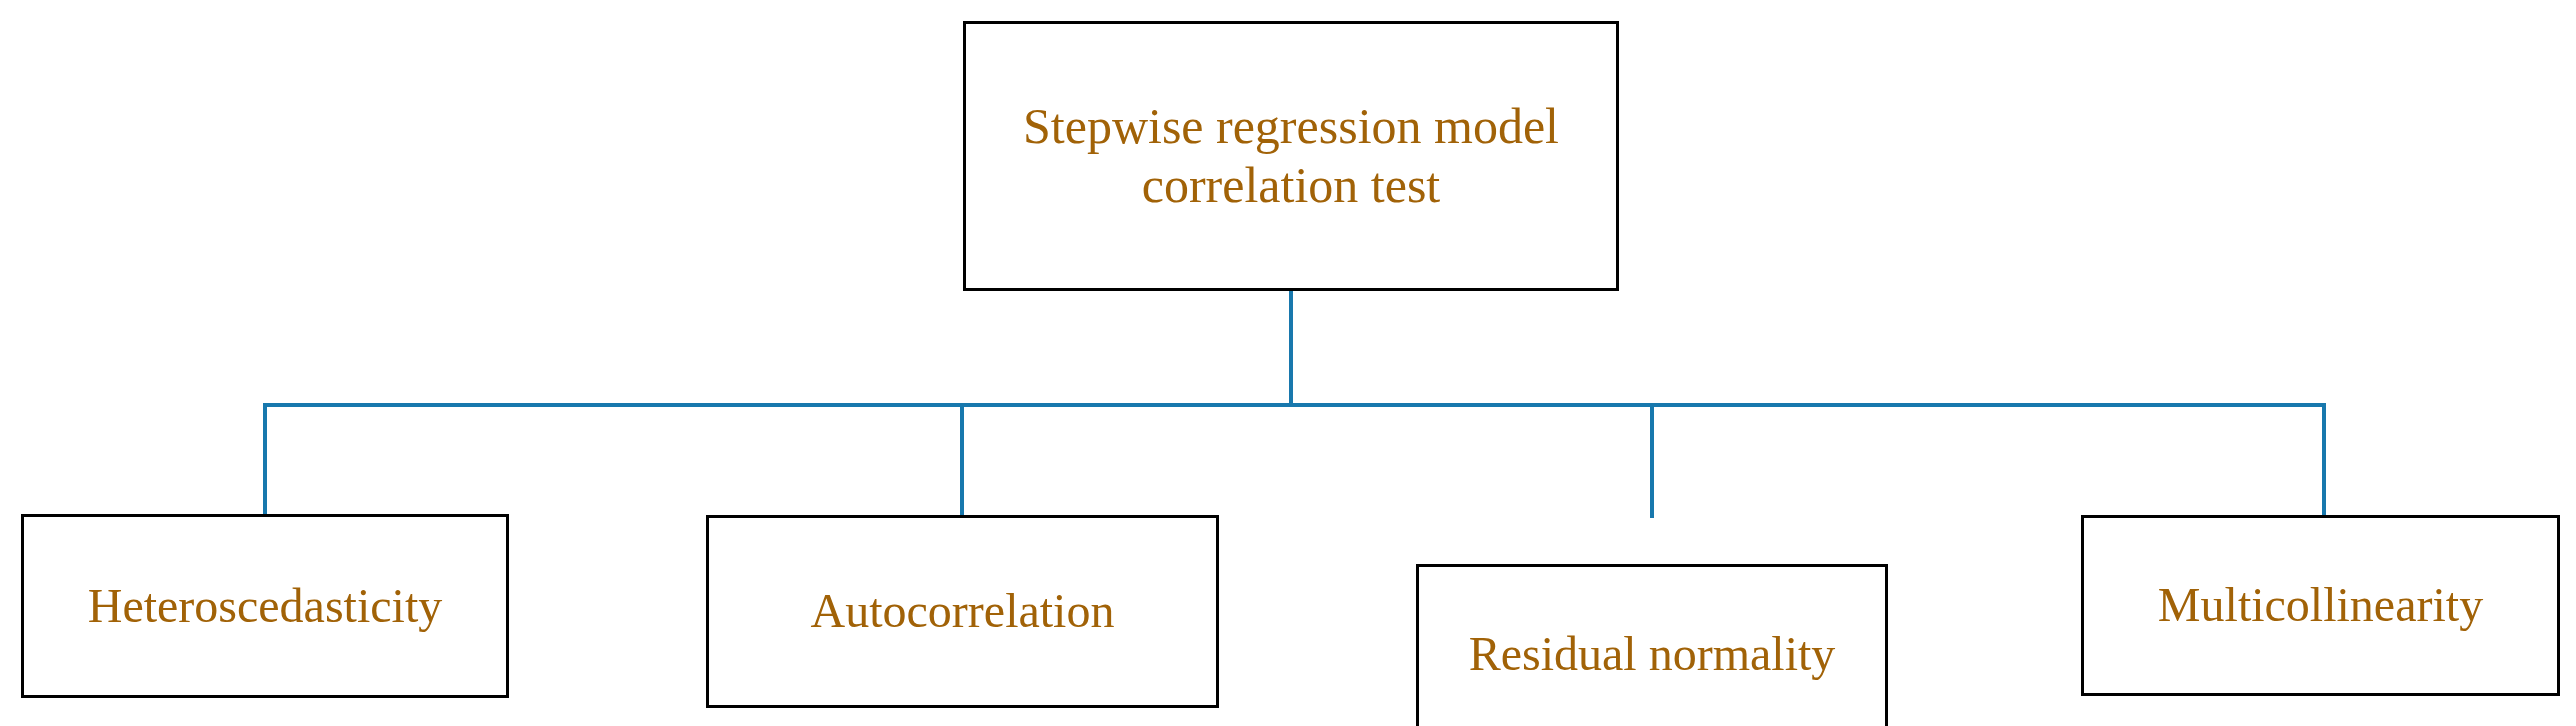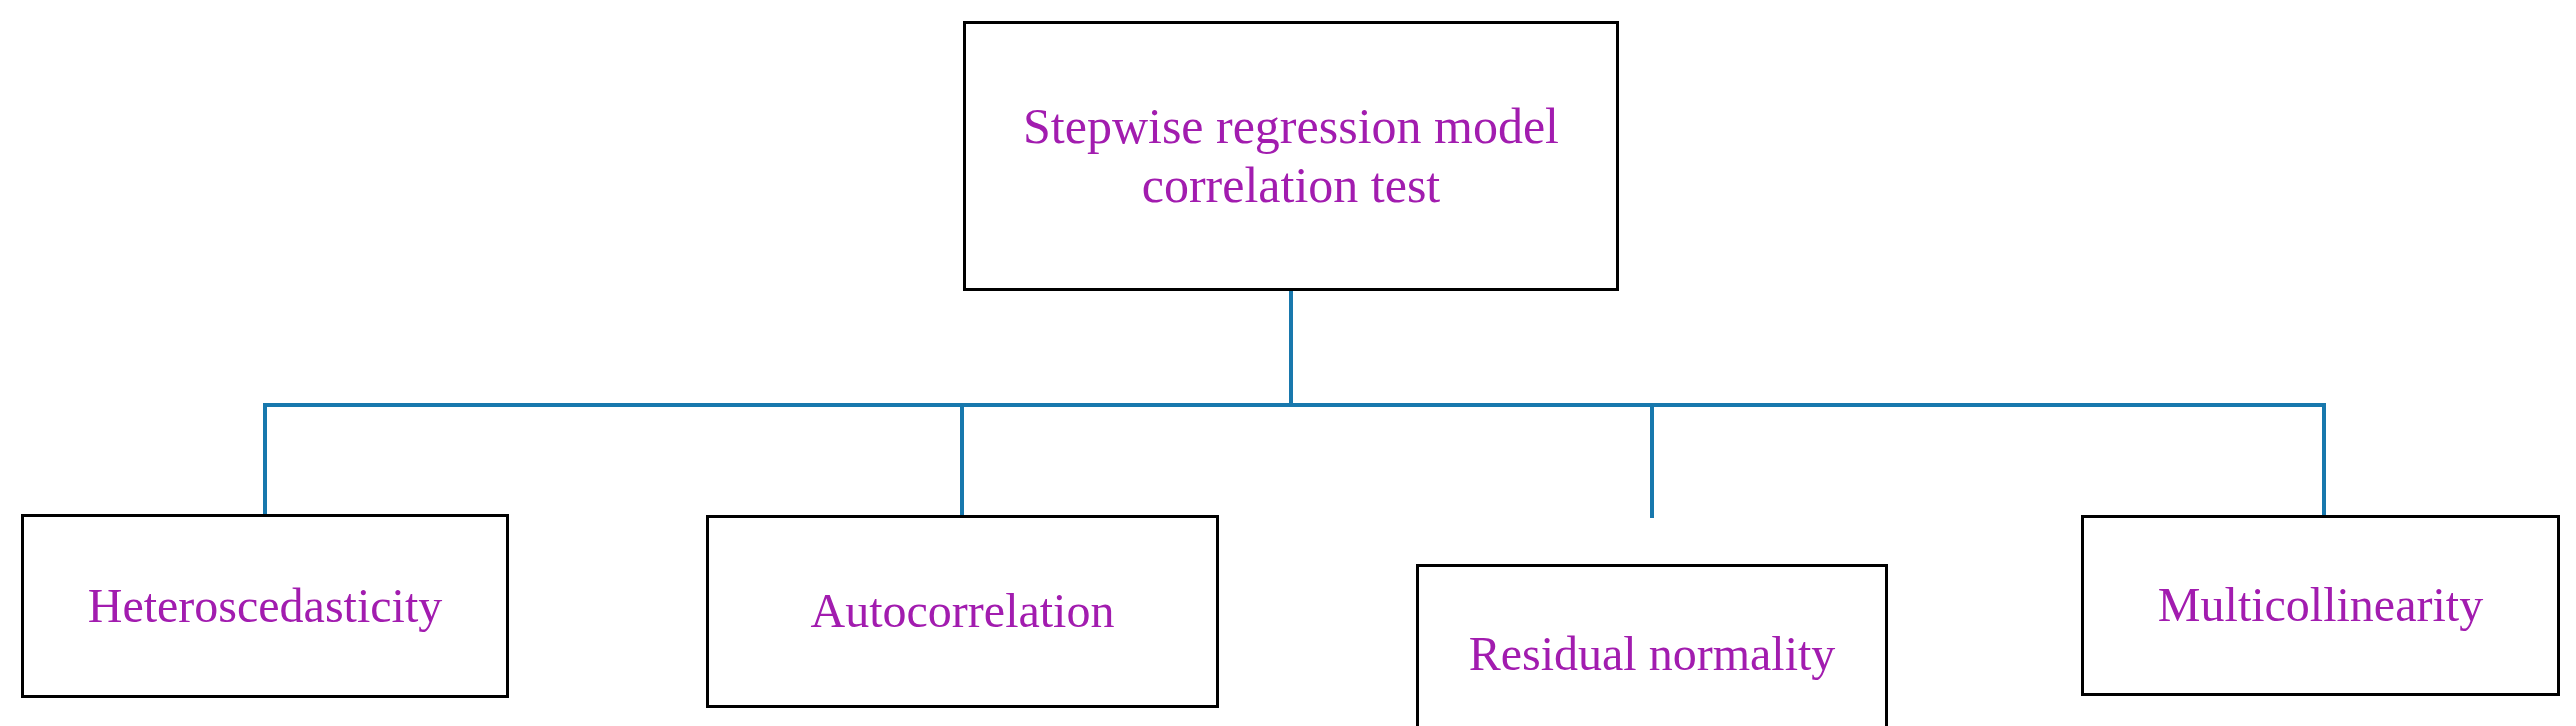--- a/index.html
+++ b/index.html
@@ -6,21 +6,21 @@
     margin: 0;
     padding: 0;
     background: #ffffff;
   }
   #canvas {
     position: relative;
     width: 2576px;
     height: 727px;
     background: #ffffff;
     font-family: "Liberation Serif", "DejaVu Serif", serif;
-    color: #a21caf;
+    color: #a16207;
     overflow: hidden;
   }
   .node {
     position: absolute;
     box-sizing: border-box;
     border: 3.7px solid #000000;
     background: #ffffff;
     display: flex;
     align-items: center;
     justify-content: center;

